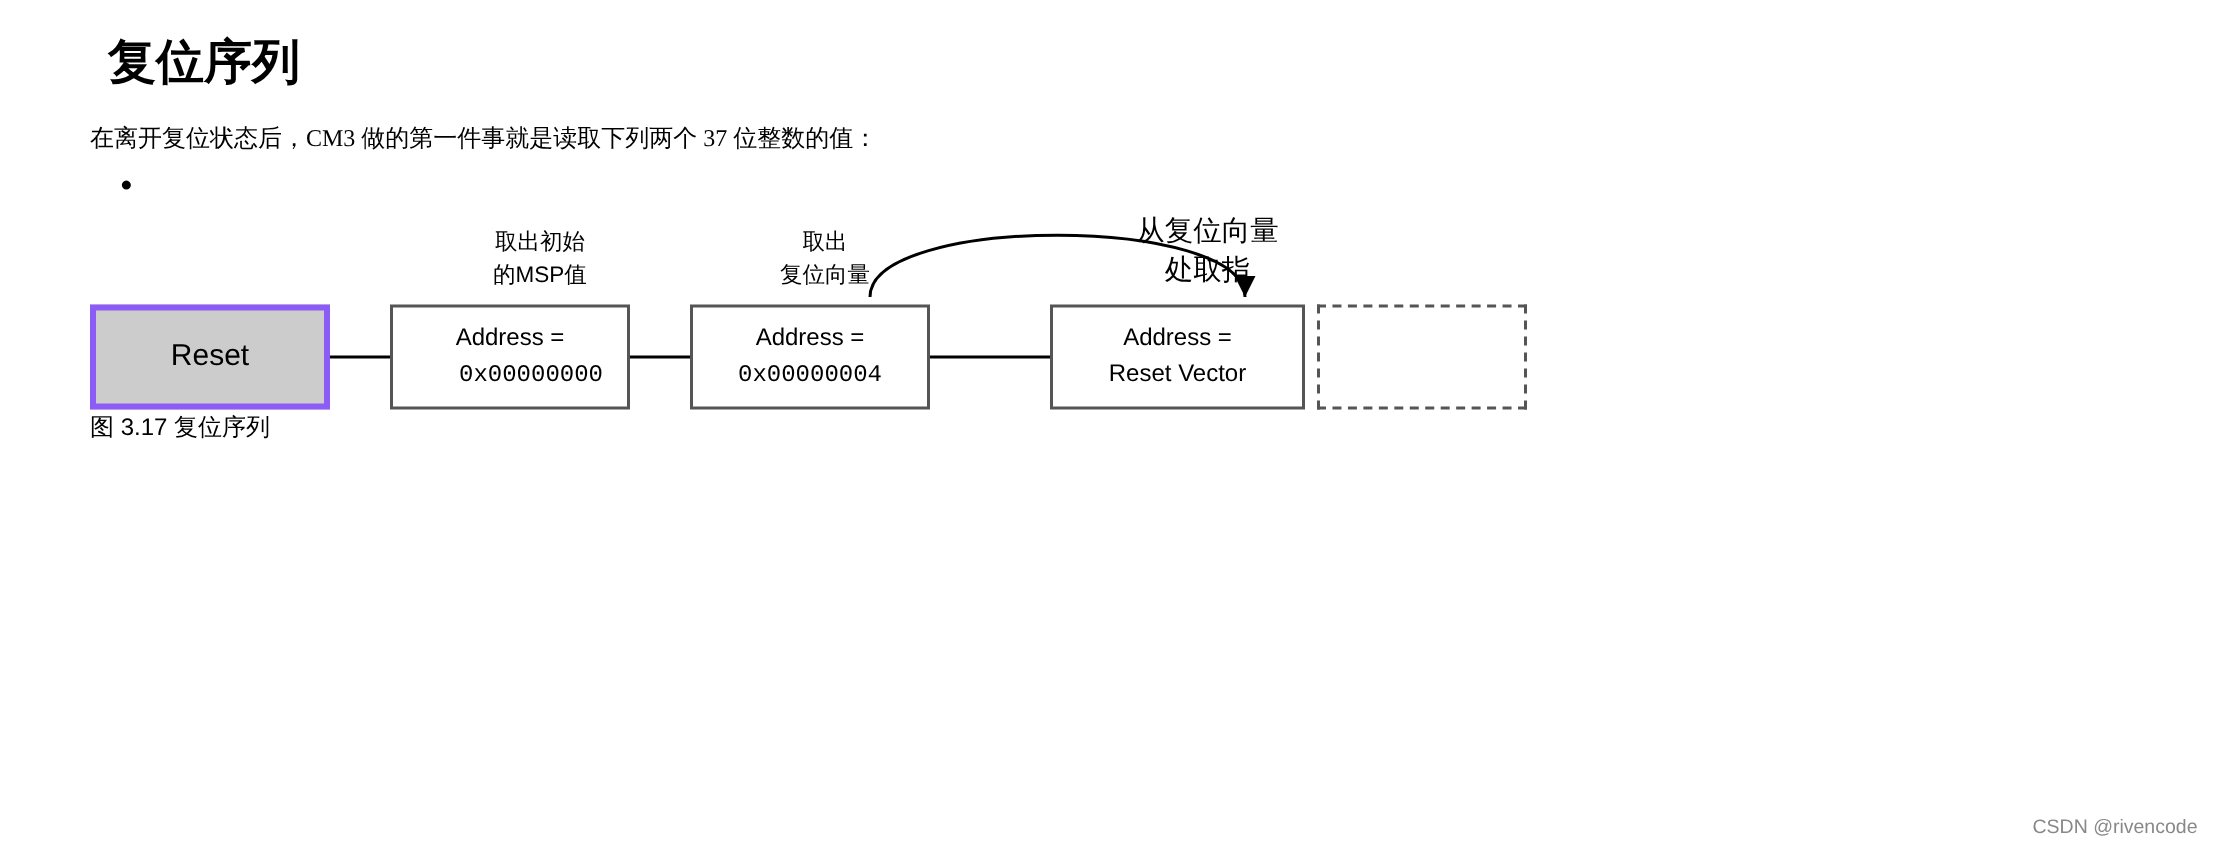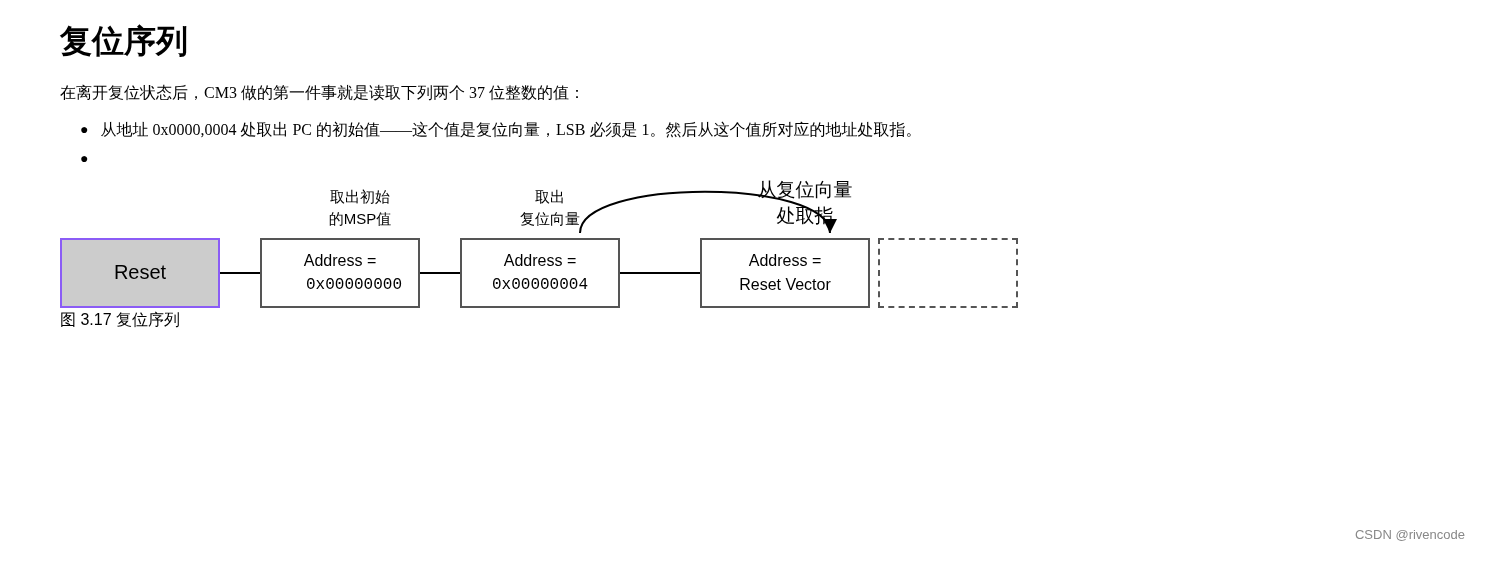--- a/index.html
+++ b/index.html
@@ -9,20 +9,21 @@
       color: #000000;
       width: 1485px;
       min-height: 566px;
       padding: 20px 60px 20px 60px;
     }
     .page-title {
       font-size: 32px;
       font-weight: bold;
       margin-bottom: 16px;
       font-family: Liberation Serif, serif;
+      margin-left: 12px;
     }
     .intro-text {
       font-size: 16px;
       margin-bottom: 10px;
       line-height: 1.6;
     }
     .bullet-list {
       list-style: none;
       margin-left: 20px;
       margin-bottom: 8px;
@@ -95,21 +96,21 @@
     .diagram-main {
       display: flex;
       align-items: center;
       position: relative;
       width: 1100px;
     }
 
     
     .reset-box {
       background: #cccccc;
-      border: 2px solid #8b5cf6;
+      border: 4px solid #8b5cf6;
       width: 160px;
       height: 70px;
       display: flex;
       align-items: center;
       justify-content: center;
       font-size: 20px;
       font-weight: 500;
       flex-shrink: 0;
     }
 
@@ -172,36 +173,35 @@
     }
 
     .caption {
       font-size: 16px;
       margin-top: 2px;
       text-align: center;
     }
 
     .watermark {
       position: fixed;
-      bottom: 24px;
+      bottom: 8px;
       right: 20px;
       font-size: 13px;
       color: #888;
       font-family: Arial, sans-serif;
     }
   </style>
 </head>
 <body>
 
 <h1 class="page-title">复位序列</h1>
 
 <p class="intro-text">在离开复位状态后，CM3 做的第一件事就是读取下列两个 37 位整数的值：</p>
 
 <ul class="bullet-list">
-  <li>从地址 0x0000,0004 处取出 PC 的初始值——这个值是复位向量，LSB 必须是 1。然后从这个值所对应的地址处取指。</li>
 </ul>
 
 <div class="bullet-empty"></div>
 
 <div class="diagram-area">
 
   <div class="diagram-labels-row">
     <div class="label-msp">
       <span style="white-space:pre-line; font-family:'Microsoft YaHei',sans-serif; font-size:15px;">取出初始
 的MSP值</span>

